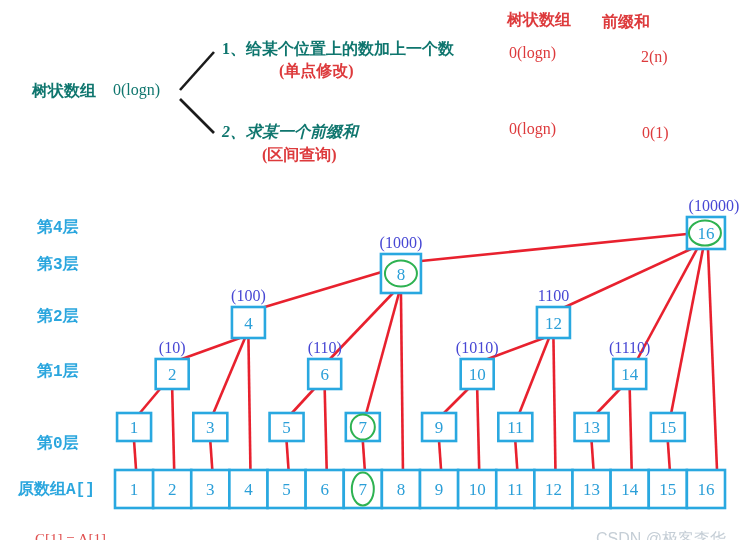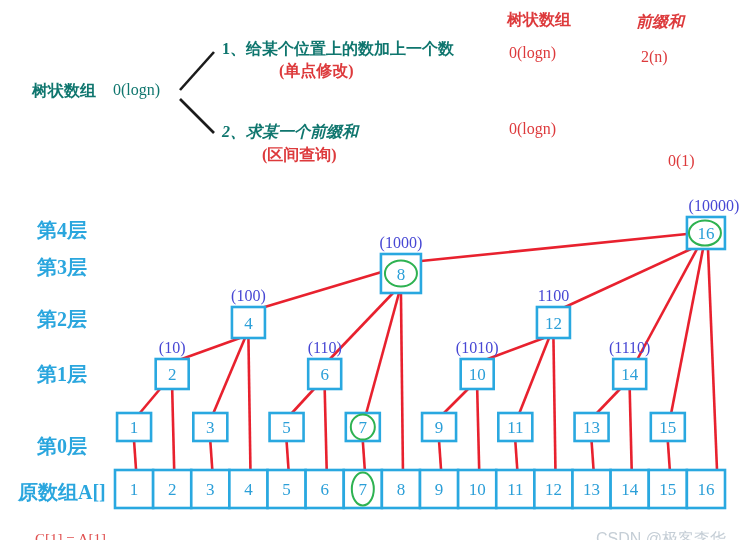--- a/index.html
+++ b/index.html
@@ -4,43 +4,43 @@
 <style>
   html,body{margin:0;padding:0;background:#fff;}
   #page-root{
     position:relative;width:746px;height:540px;background:#ffffff;
     overflow:hidden;font-family:"Liberation Serif","DejaVu Serif",serif;
   }
   .abs{position:absolute;white-space:nowrap;}
   .blacktxt{color:#0f766e;font-size:16px;font-weight:600;}
   .redtxt{color:#dd3a3c;font-size:16px;font-weight:600;}
   .redplain{color:#dd3a3c;font-size:16px;}
-  .layerlbl{color:#2aa6de;font-size:20px;font-weight:600;}
+  .layerlbl{color:#2aa6de;font-size:16px;font-weight:600;font-family:Liberation Mono, monospace;}
   .watermark{color:#c5ced6;font-size:16px;font-family:"Liberation Sans","DejaVu Sans",sans-serif;}
   .bottomcut{color:#e05252;font-size:15px;}
   svg text{font-family:"Liberation Serif","DejaVu Serif",serif;}
 </style>
 </head>
 <body>
 
 <div id="page-root">
 
   <div class="abs blacktxt" style="left:32px;top:81px;">树状数组</div>
   <div class="abs blacktxt" style="left:113px;top:81px;font-weight:400;">0(logn)</div>
   <div class="abs blacktxt" style="left:222px;top:39px;">1、给某个位置上的数加上一个数</div>
   <div class="abs redtxt" style="left:255px;top:61px;margin-left:24px;">(单点修改)</div>
   <div class="abs blacktxt" style="left:222px;top:122px;font-style:italic;">2、求某一个前缀和</div>
   <div class="abs redtxt" style="left:262px;top:145px;">(区间查询)</div>
 
   <div class="abs redtxt" style="left:507px;top:10px;">树状数组</div>
-  <div class="abs redtxt" style="left:636px;top:12px;font-style:italic;">前缀和</div>
+  <div class="abs redtxt" style="left:602px;top:12px;">前缀和</div>
   <div class="abs redplain" style="left:509px;top:44px;">0(logn)</div>
   <div class="abs redplain" style="left:641px;top:48px;">2(n)</div>
   <div class="abs redplain" style="left:509px;top:120px;">0(logn)</div>
-  <div class="abs redplain" style="left:668px;top:124px;margin-top:28px;">0(1)</div>
+  <div class="abs redplain" style="left:642px;top:124px;">0(1)</div>
 
   <div class="abs layerlbl" style="left:37px;top:217px;">第4层</div>
   <div class="abs layerlbl" style="left:37px;top:254px;">第3层</div>
   <div class="abs layerlbl" style="left:37px;top:306px;">第2层</div>
   <div class="abs layerlbl" style="left:37px;top:361px;">第1层</div>
   <div class="abs layerlbl" style="left:37px;top:433px;">第0层</div>
   <div class="abs layerlbl" style="left:18px;top:479px;">原数组A[]</div>
 
   <svg id="tree-svg" style="position:absolute;left:0;top:0;" width="746" height="540" viewBox="0 0 746 540">
 

